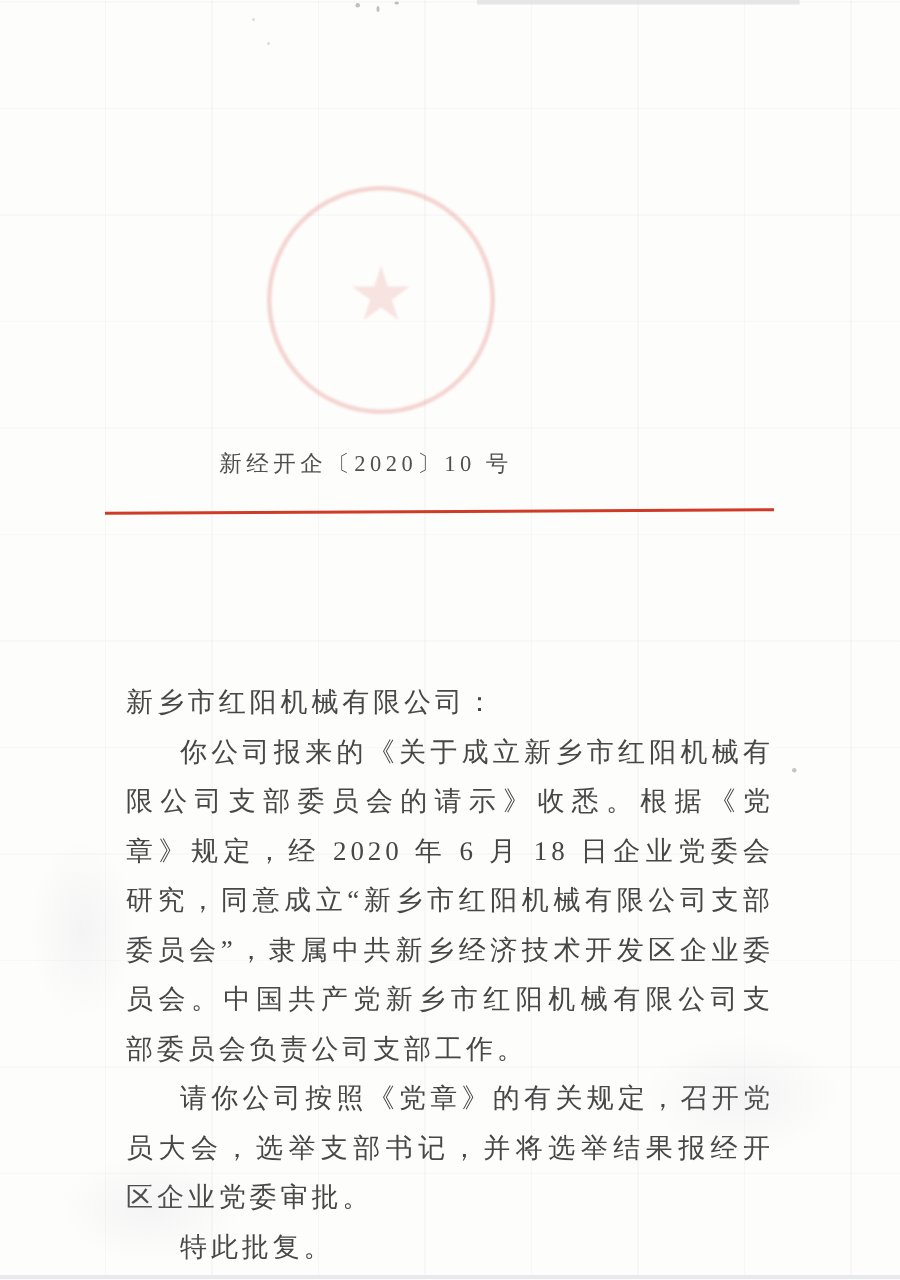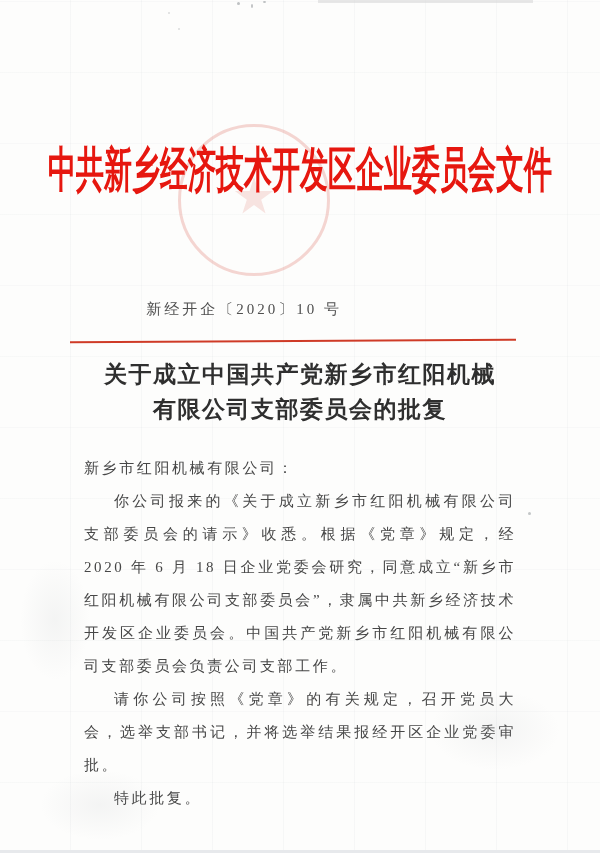--- a/index.html
+++ b/index.html
@@ -95,21 +95,21 @@
     color: #2f2f2f;
     white-space: pre-line;
     font-family: "Liberation Sans", sans-serif;
   }
 
   .doc-body {
     position: absolute;
     left: 84px;
     top: 452px;
     width: 432px;
-    font-size: 15px;
+    font-size: 18px;
     line-height: 33px;
     letter-spacing: 2.6px;
     color: #474747;
     text-align: justify;
     text-justify: inter-character;
   }
   .doc-body p {
     margin: 0;
     text-indent: 2em;
   }
@@ -144,30 +144,25 @@
 </style>
 </head>
 <body>
 
 <div class="paper">
 
   <div class="seal">
     <div class="seal-star"></div>
   </div>
 
-  <div class="red-header">
-    <span class="stretch">中共新乡经济技术开发区企业委员会文件</span>
-  </div>
 
   <div class="doc-number">新经开企〔2020〕10 号</div>
 
   <div class="red-rule"></div>
 
-  <div class="doc-title">关于成立中国共产党新乡市红阳机械
-有限公司支部委员会的批复</div>
 
   <div class="doc-body">
     <p class="recipient">新乡市红阳机械有限公司：</p>
     <p>你公司报来的《关于成立新乡市红阳机械有限公司支部委员会的请示》收悉。根据《党章》规定，经 2020 年 6 月 18 日企业党委会研究，同意成立“新乡市红阳机械有限公司支部委员会”，隶属中共新乡经济技术开发区企业委员会。中国共产党新乡市红阳机械有限公司支部委员会负责公司支部工作。</p>
     <p>请你公司按照《党章》的有关规定，召开党员大会，选举支部书记，并将选举结果报经开区企业党委审批。</p>
     <p>特此批复。</p>
   </div>
 
   <div class="top-strip"></div>
   <div class="bottom-strip"></div>

